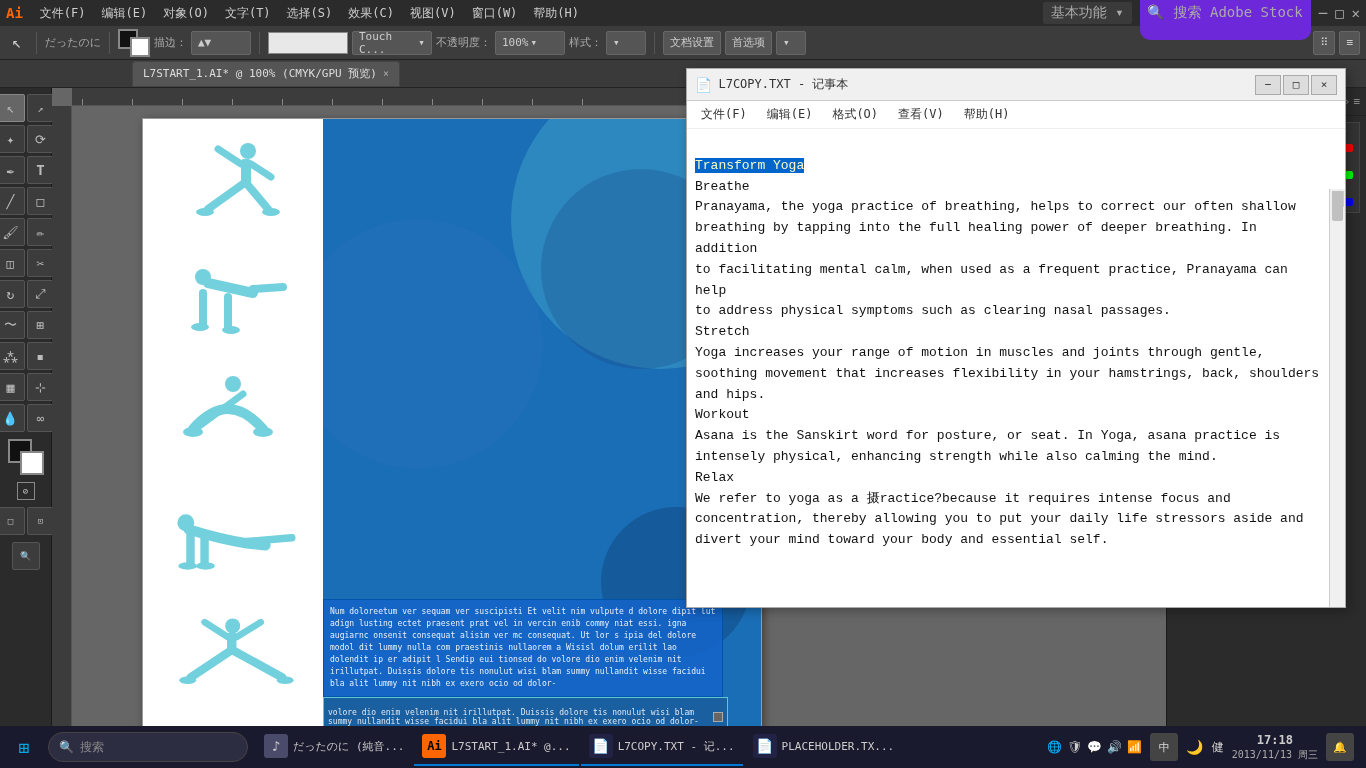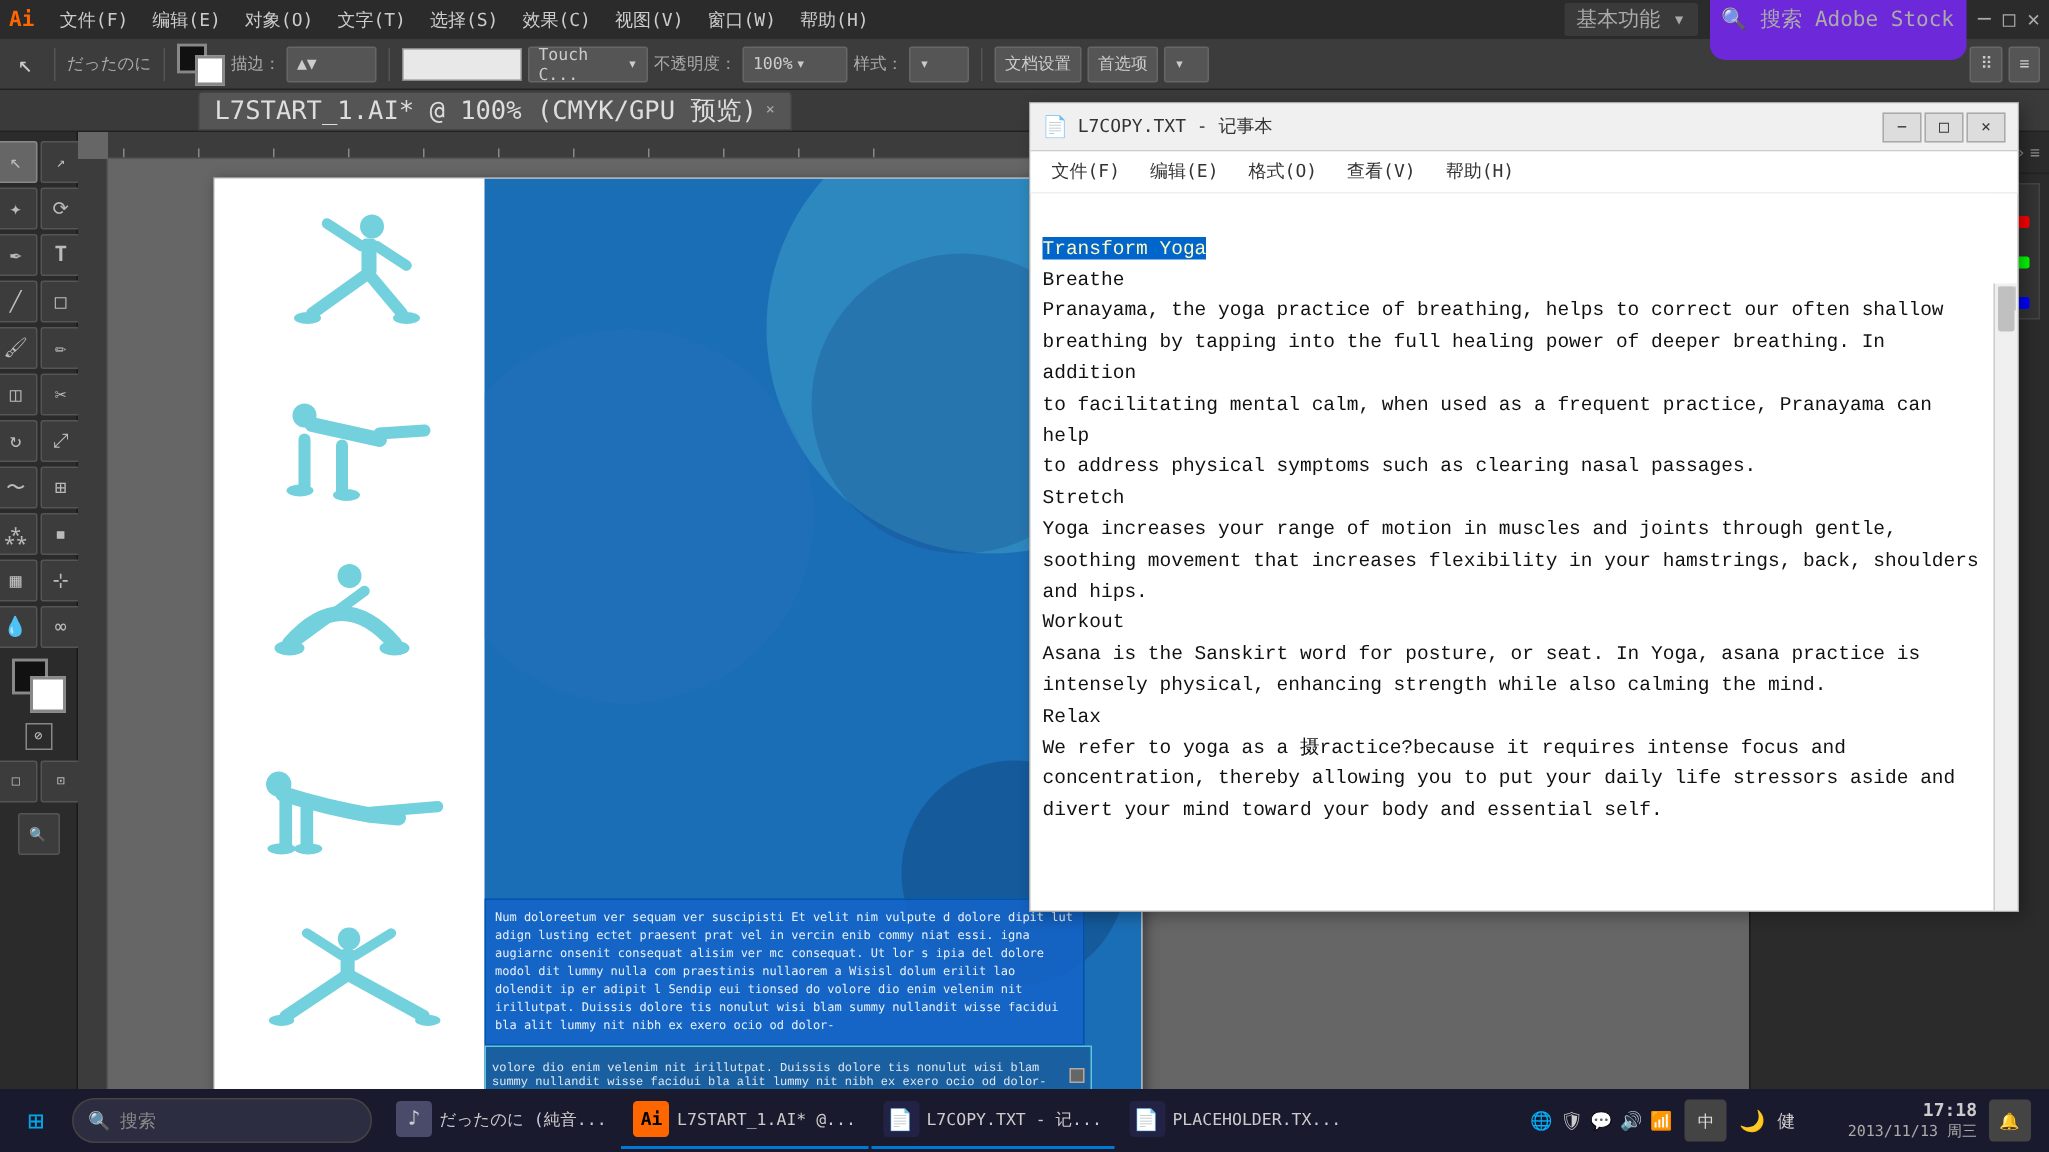--- a/index.html
+++ b/index.html
@@ -191,21 +191,21 @@
     }
     .taskbar-app.active { border-bottom: 2px solid #0078d7; }
     .app-icon-box {
       width: 24px; height: 24px; border-radius: 3px;
       display: flex; align-items: center; justify-content: center; font-size: 14px;
     }
     .taskbar-tray {
       margin-left: auto; display: flex; align-items: center; gap: 8px;
       color: #ccc; font-size: 11px; padding: 0 8px;
     }
-    .tray-time { text-align: right; line-height: 1.3; margin-left: 27px; }
+    .tray-time { text-align: center; line-height: 1.3; }
     .tray-icons { display: flex; gap: 5px; align-items: center; }
     .tray-icon { font-size: 12px; cursor: pointer; }
     .tray-badge {
       width: 28px; height: 28px; background: #444; border-radius: 3px;
       display: flex; align-items: center; justify-content: center;
       font-size: 11px; color: #ddd;
     }
 
     
     .ruler-ticks {
@@ -278,21 +278,21 @@
   <div class="tool-btn" style="width:30px;">▾</div>
   <div style="margin-left:auto; display:flex; gap:4px;">
     <div class="tool-btn">⠿</div>
     <div class="tool-btn">≡</div>
   </div>
 </div>
 
 <div id="tab-bar">
   <div style="width:52px;"></div>
   <div class="doc-tab">
-    <span style="font-size:17px;">L7START_1.AI* @ 100% (CMYK/GPU 预览)</span>
+    <span style="font-size:11px;">L7START_1.AI* @ 100% (CMYK/GPU 预览)</span>
     <span class="close-x">×</span>
   </div>
 </div>
 
 <div id="workspace">
 
   <div id="left-tools">
 
     <div class="tool-row">
       <div class="tool-icon active">↖</div>
@@ -468,21 +468,21 @@
         <div class="circle-bg" style="width:300px;height:300px;background:#5bc8d8;top:-50px;right:-50px;"></div>
         <div class="circle-bg" style="width:200px;height:200px;background:#1a4a8a;top:50px;right:20px;"></div>
         <div class="circle-bg" style="width:250px;height:250px;background:#2a70c0;top:100px;left:-30px;"></div>
         <div class="circle-bg" style="width:150px;height:150px;background:#0a3060;bottom:100px;right:10px;"></div>
 
         <div id="text-overlay">
           <div style="font-size:8px;line-height:1.5;color:rgba(255,255,255,0.9);">Num doloreetum ver sequam ver suscipisti Et velit nim vulpute d dolore dipit lut adign lusting ectet praesent prat vel in vercin enib commy niat essi. igna augiarnc onsenit consequat alisim ver mc consequat. Ut lor s ipia del dolore modol dit lummy nulla com praestinis nullaorem a Wisisl dolum erilit lao dolendit ip er adipit l Sendip eui tionsed do volore dio enim velenim nit irillutpat. Duissis dolore tis nonulut wisi blam summy nullandit wisse facidui bla alit lummy nit nibh ex exero ocio od dolor-</div>
         </div>
 
         <div style="position:absolute;bottom:20px;left:0;width:405px;height:40px;background:#1a5fa0;border:1px solid #5bc8d8;display:flex;align-items:center;padding:4px;overflow:hidden;">
-          <span style="font-size:8px;color:rgba(255,255,255,0.85);font-family:Liberation Mono, monospace;">volore dio enim velenim nit irillutpat. Duissis dolore tis nonulut wisi blam summy nullandit wisse facidui bla alit lummy nit nibh ex exero ocio od dolor-</span>
+          <span style="font-size:8px;color:rgba(255,255,255,0.85);">volore dio enim velenim nit irillutpat. Duissis dolore tis nonulut wisi blam summy nullandit wisse facidui bla alit lummy nit nibh ex exero ocio od dolor-</span>
           <div style="width:10px;height:10px;background:#666;border:1px solid #aaa;margin-left:4px;flex-shrink:0;"></div>
         </div>
       </div>
     </div>
   </div>
 
   <div id="right-panels">
     <div style="display:flex;align-items:center;border-bottom:1px solid #222;padding:4px 6px;">
       <span class="panel-header" style="border:none;flex:1;padding:2px 4px;">颜色</span>
       <span class="panel-header" style="border:none;padding:2px 4px;">颜色参考</span>

